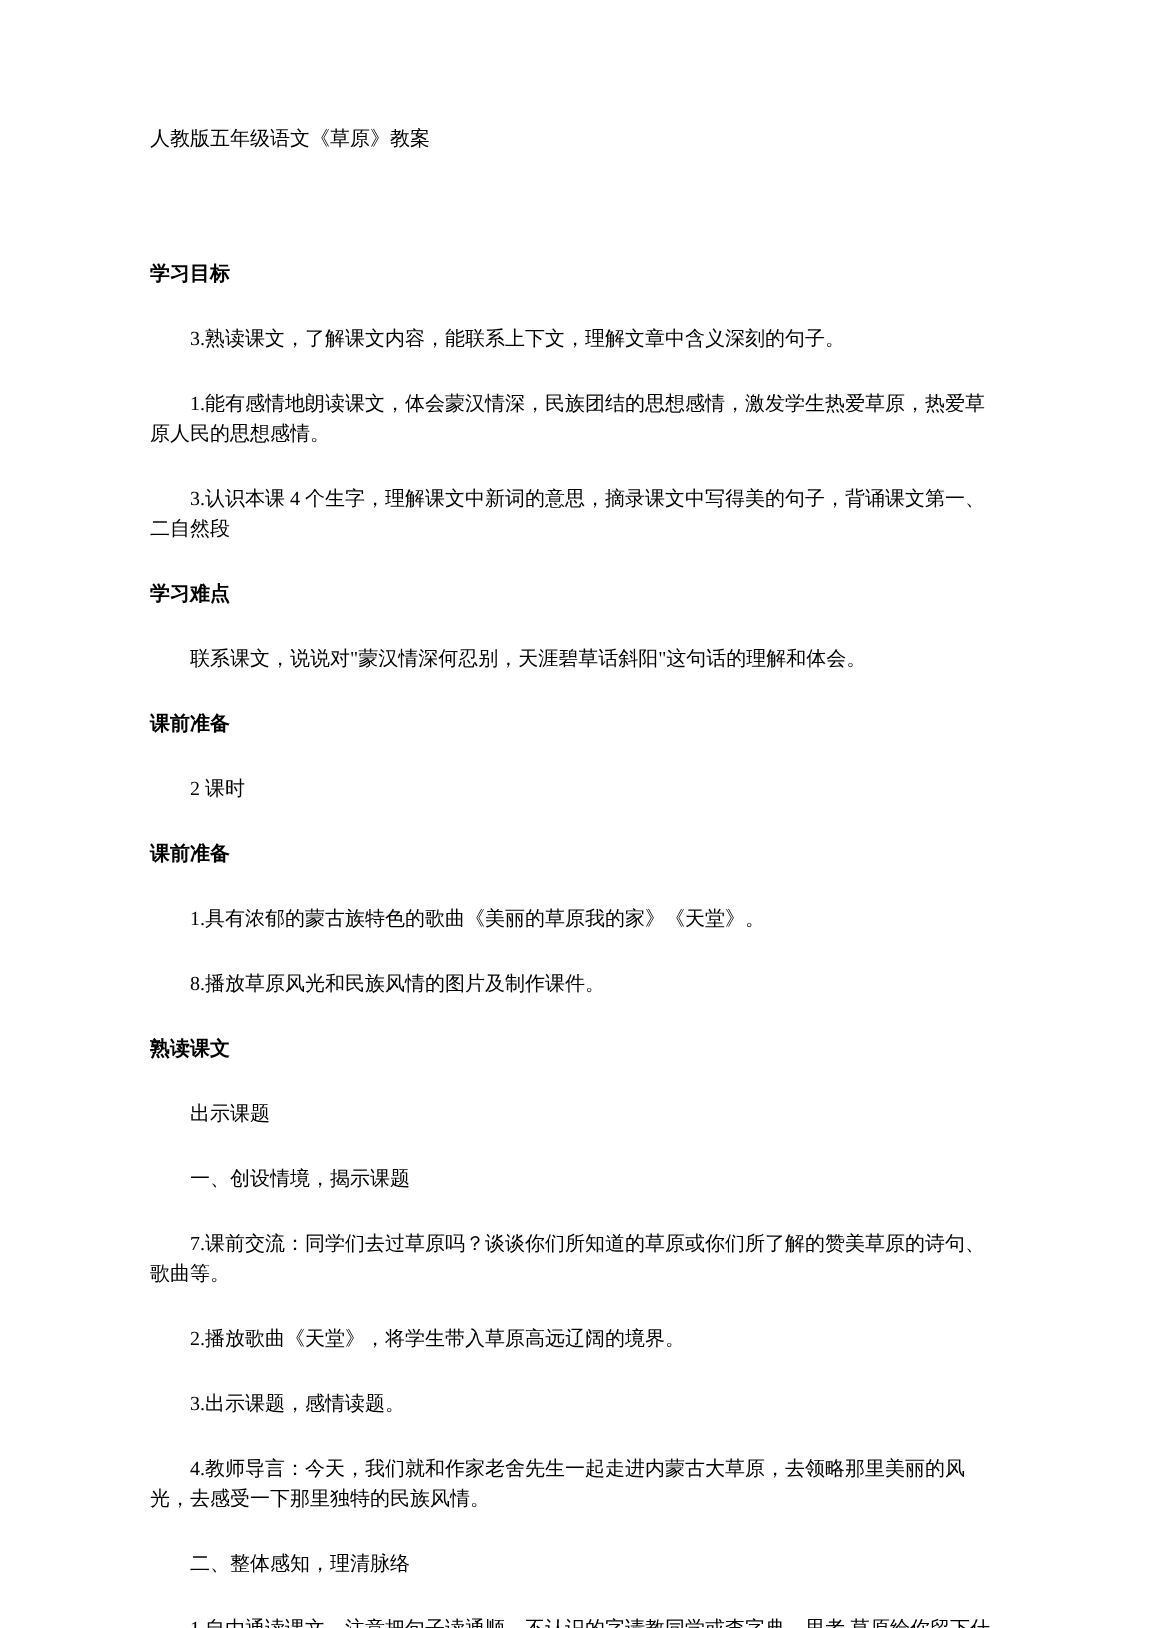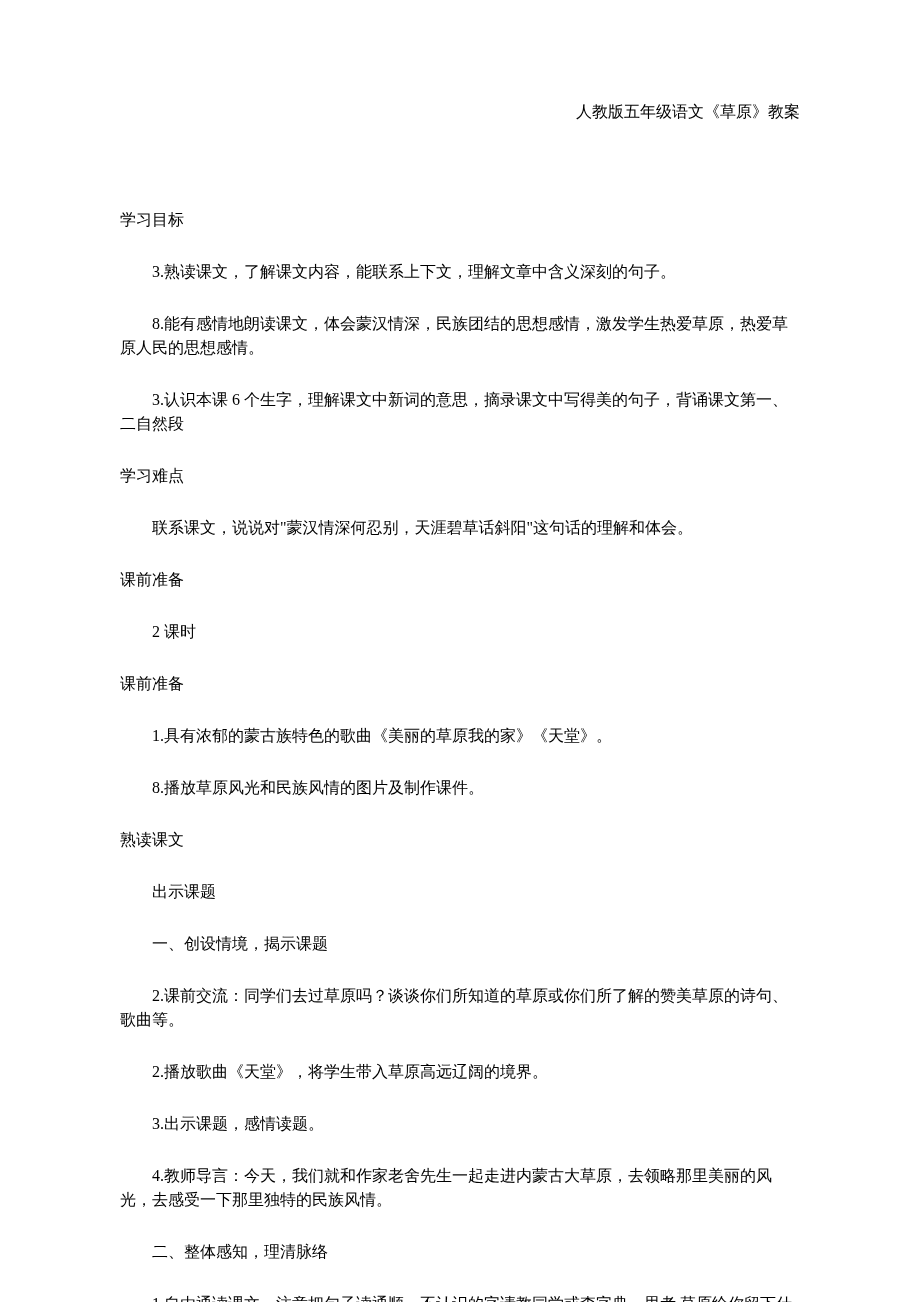--- a/index.html
+++ b/index.html
@@ -12,59 +12,60 @@
     line-height: 1.5;
   }
   .page {
     width: 920px;
     min-height: 1302px;
     padding: 100px 120px 60px 120px;
     box-sizing: border-box;
     margin: 0 auto;
   }
   .title {
-    text-align: right;
+    text-align: left;
     font-size: 16px;
     margin-bottom: 84px;
   }
   .heading {
     margin: 0 0 28px 0;
+    font-weight: bold;
   }
   .para {
     margin: 0 0 28px 0;
     text-indent: 2em;
   }
 </style>
 </head>
 <body>
 
 <div class="page">
 
   <div class="title">人教版五年级语文《草原》教案</div>
 
   <div class="heading">学习目标</div>
   <div class="para">3.熟读课文，了解课文内容，能联系上下文，理解文章中含义深刻的句子。</div>
-  <div class="para">8.能有感情地朗读课文，体会蒙汉情深，民族团结的思想感情，激发学生热爱草原，热爱草原人民的思想感情。</div>
-  <div class="para">3.认识本课 6 个生字，理解课文中新词的意思，摘录课文中写得美的句子，背诵课文第一、二自然段</div>
+  <div class="para">1.能有感情地朗读课文，体会蒙汉情深，民族团结的思想感情，激发学生热爱草原，热爱草原人民的思想感情。</div>
+  <div class="para">3.认识本课 4 个生字，理解课文中新词的意思，摘录课文中写得美的句子，背诵课文第一、二自然段</div>
 
   <div class="heading">学习难点</div>
   <div class="para">联系课文，说说对"蒙汉情深何忍别，天涯碧草话斜阳"这句话的理解和体会。</div>
 
   <div class="heading">课前准备</div>
   <div class="para">2 课时</div>
 
   <div class="heading">课前准备</div>
   <div class="para">1.具有浓郁的蒙古族特色的歌曲《美丽的草原我的家》《天堂》。</div>
   <div class="para">8.播放草原风光和民族风情的图片及制作课件。</div>
 
   <div class="heading">熟读课文</div>
   <div class="para">出示课题</div>
 
   <div class="para">一、创设情境，揭示课题</div>
-  <div class="para">2.课前交流：同学们去过草原吗？谈谈你们所知道的草原或你们所了解的赞美草原的诗句、歌曲等。</div>
+  <div class="para">7.课前交流：同学们去过草原吗？谈谈你们所知道的草原或你们所了解的赞美草原的诗句、歌曲等。</div>
   <div class="para">2.播放歌曲《天堂》，将学生带入草原高远辽阔的境界。</div>
   <div class="para">3.出示课题，感情读题。</div>
   <div class="para">4.教师导言：今天，我们就和作家老舍先生一起走进内蒙古大草原，去领略那里美丽的风光，去感受一下那里独特的民族风情。</div>
 
   <div class="para">二、整体感知，理清脉络</div>
   <div class="para">1.自由通读课文，注意把句子读通顺，不认识的字请教同学或查字典。思考 草原给你留下什么印象？</div>
 
 </div>
 
 </body></html>

